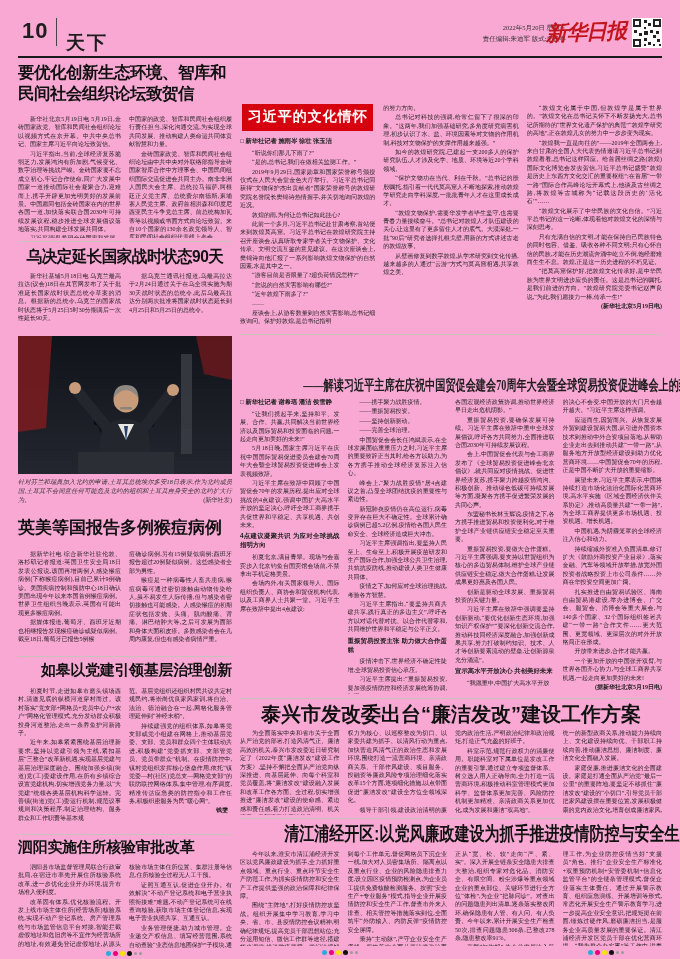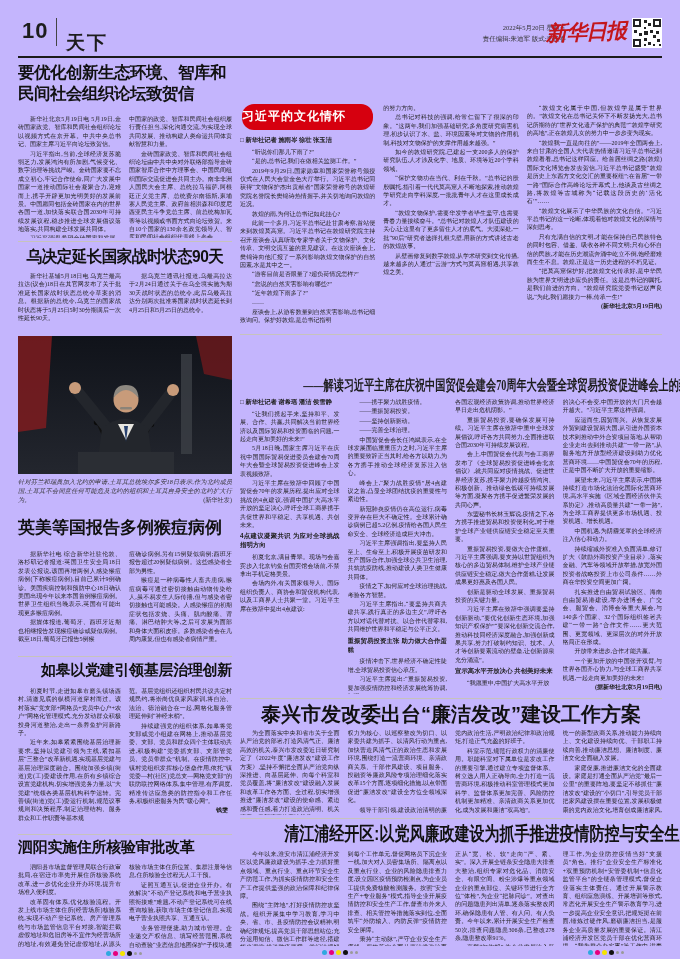--- a/index.html
+++ b/index.html
@@ -1,16 +1,16 @@
 <!DOCTYPE html>
 <html><head>
 <meta charset="utf-8">
 <style>
   html,body{margin:0;padding:0;}
-  #page{position:relative;width:680px;height:959px;background:#c4b5fd;overflow:hidden;
+  #page{position:relative;width:680px;height:959px;background:#f9a8d4;overflow:hidden;
         font-family:"Liberation Serif",serif;color:#1d1d1d;}
   
   #header{position:absolute;left:18px;top:14px;width:644px;height:40px;}
   #header-rule{position:absolute;left:18px;top:56px;width:644px;border-top:2px solid #1b1b1b;}
   .pageno{position:absolute;left:4px;top:4px;font-family:"Liberation Sans",sans-serif;
           font-size:22px;font-weight:bold;letter-spacing:1px;}
   .pageno-bar{position:absolute;left:38px;top:4px;width:1px;height:28px;background:#444;}
   .section{position:absolute;left:48px;top:16px;font-family:Liberation Sans, sans-serif;
            font-size:19px;font-weight:bold;letter-spacing:2px;}
   .hmeta{position:absolute;right:96px;top:8px;text-align:right;font-size:6.5px;line-height:1.7;color:#333;}
@@ -35,22 +35,22 @@
   #leftcol{position:absolute;left:18px;top:62px;width:214px;height:892px;}
   #rightcol{position:absolute;left:240px;top:62px;width:422px;height:892px;}
   .abs{position:absolute;left:0;width:100%;}
   .t16{font-size:16.5px;letter-spacing:-0.5px;}
   .t15{font-size:15px;letter-spacing:-0.3px;}
   
   .caption{font-size:6.2px;font-style:italic;color:#333;line-height:1.45;text-align:justify;}
   .caption .credit{float:right;font-style:normal;}
   
   .red-title{color:#cf000e;font-size:26px;}
-  .kicker-box{display:block;background:#d6000f;color:#fff;border-radius:12px;
-              font-family:"Liberation Sans",sans-serif;font-weight:bold;font-size:12px;
+  .kicker-box{display:block;background:#d6000f;color:#fff;border-radius:0;text-align:center;
+              font-family:"Liberation Sans",sans-serif;font-weight:bold;font-size:14px;
               padding:4px 0 5px 0;margin:0 2px 6px 2px;letter-spacing:1px;}
   .trade-title{font-size:30px;text-align:center;letter-spacing:1px;}
   .trade-sub{font-weight:bold;font-size:14.5px;}
   .center-title{text-align:center;}
   
   .cmyk{position:absolute;display:flex;gap:2px;align-items:center;}
   .cmyk i{display:block;width:5px;height:5px;border-radius:50%;}
   .cmyk i.s{width:3px;height:3px;background:#9a9a9a;}
 </style>
 </head>

